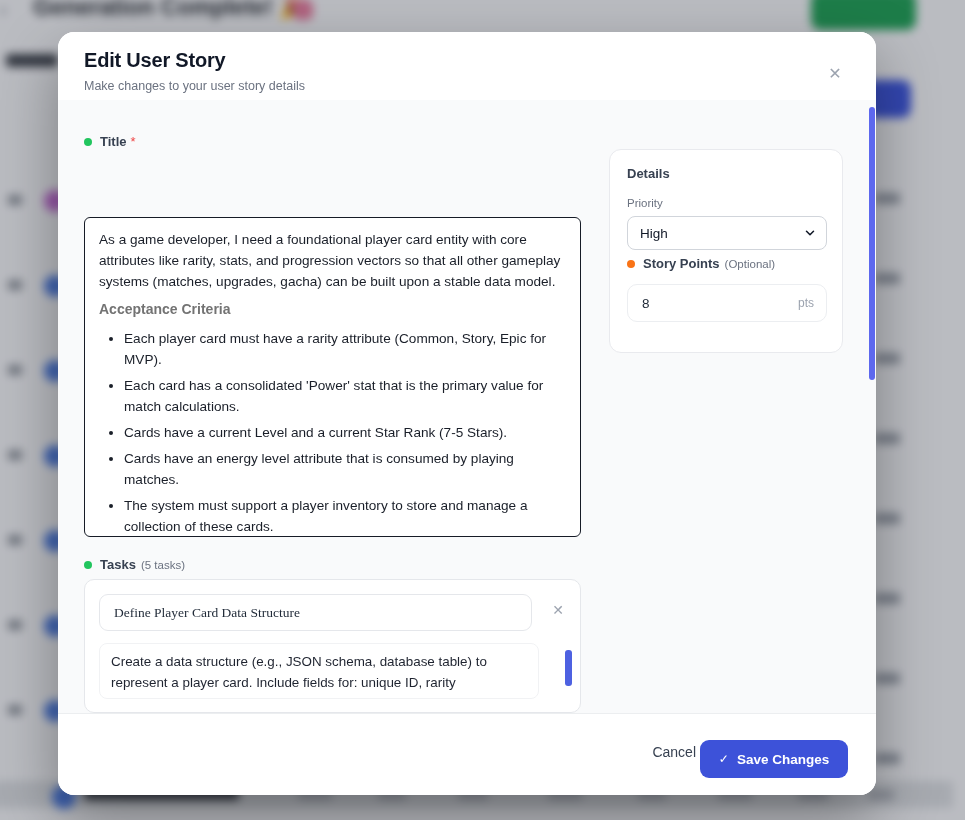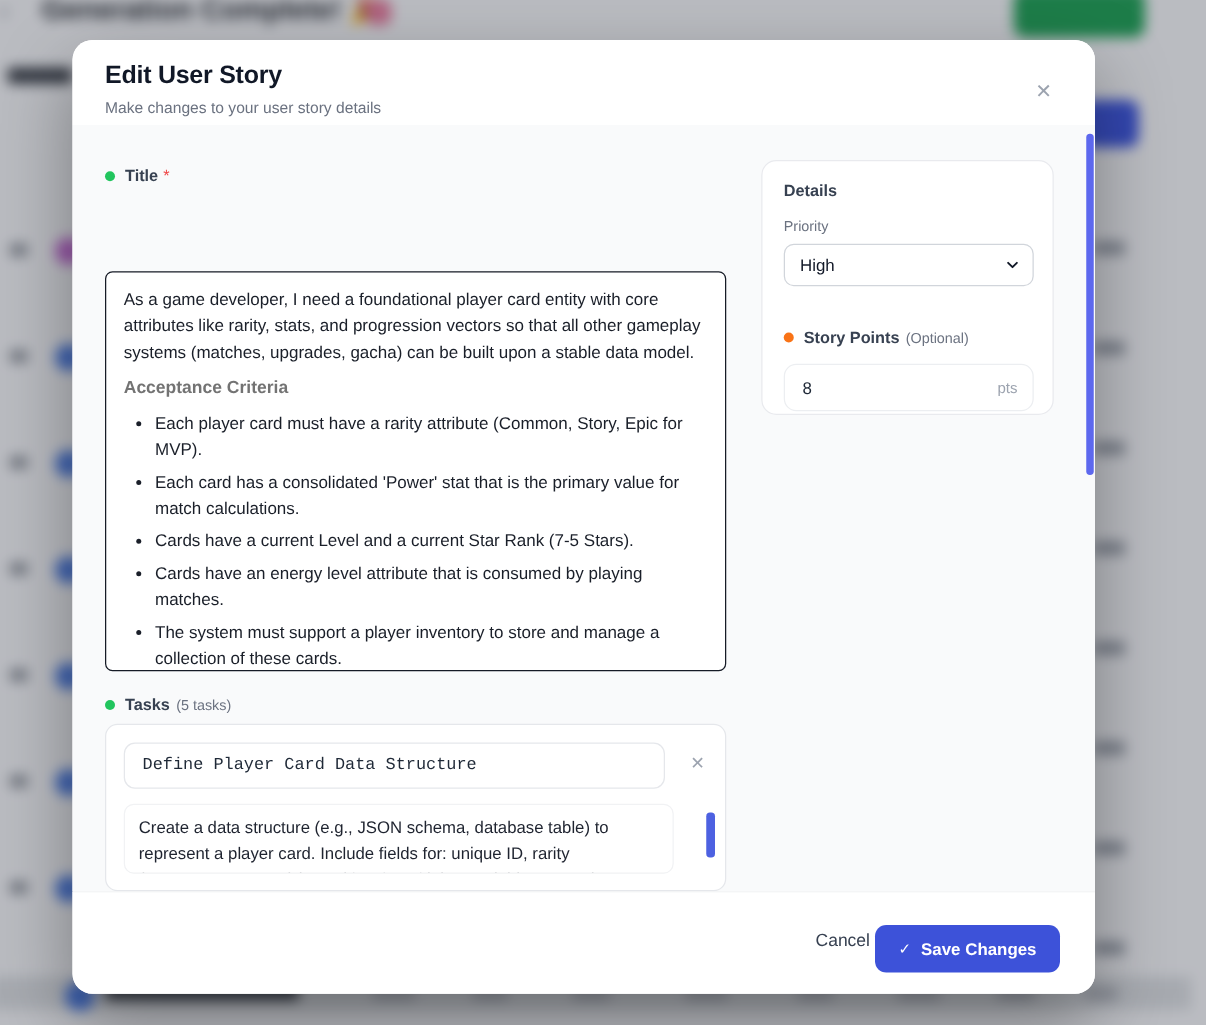--- a/index.html
+++ b/index.html
@@ -54,37 +54,37 @@
               color:#1a1f29; overflow:hidden; }
   .desc-box p { margin-bottom:7px; }
   .desc-box h4 { font-size:14px; font-weight:700; margin:4px 0 8px 0; color:#737373; }
   .desc-box ul { padding-left:25px; }
   .desc-box li { margin-bottom:5px; }
 
   .tasks-label-row { position:absolute; left:26px; top:455px; }
   .task-card { position:absolute; left:26px; top:479px; width:497px; height:134px; background:#fff;
                border:1px solid #e5e7eb; border-radius:10px; padding:14px; overflow:hidden; }
   .task-title-input { width:433px; height:37px; background:#fff; border:1px solid #e5e7eb; border-radius:9px;
-                      padding:0 14px; font-size:13.5px; color:#1f2937; font-family:Liberation Mono, monospace; }
+                      padding:0 14px; font-size:13.5px; color:#1f2937; font-family:Liberation Serif, serif; }
   .task-remove { position:absolute; right:16px; top:22px; background:none; border:none; color:#9ca3af;
                  font-size:14px; cursor:pointer; }
   .task-desc { position:absolute; left:14px; top:63px; width:440px; height:56px; background:#fff;
                border:1px solid #f1f2f4; border-radius:8px; padding:7px 18px 0 11px; font-size:13.4px;
                line-height:21px; color:#1f2430; overflow:hidden; }
   .task-desc-thumb { position:absolute; right:8px; top:70px; width:7px; height:36px; border-radius:3px; background:#4d61e1; }
 
-  .details-card { position:absolute; left:551px; top:28px; width:234px; height:204px; background:#fff;
+  .details-card { position:absolute; left:551px; top:49px; width:234px; height:204px; background:#fff;
                   border:1px solid #e9eaee; border-radius:12px; padding:16px 17px; }
   .details-title { font-size:13px; font-weight:600; color:#374151; }
   .priority-label { font-size:11.5px; color:#6b7280; margin-top:16px; }
   .priority-select { position:relative; margin-top:7px; width:200px; height:34px; background:#fff;
                      border:1px solid #d1d5db; border-radius:8px; display:flex; align-items:center;
                      padding:0 12px; font-size:13.5px; color:#111827; cursor:pointer; }
   .priority-chevron { position:absolute; right:9px; top:9px; }
-  .sp-label-row { margin-top:32px; white-space:nowrap; }
+  .sp-label-row { margin-top:4px; white-space:nowrap; }
   .sp-input-wrap { position:relative; margin-top:12px; width:200px; height:38px; }
   .sp-input { width:100%; height:100%; background:#fff; border:1px solid #eceef1; border-radius:10px;
               padding:0 40px 0 14px; font-size:13.5px; color:#1f2937; font-family:"Liberation Sans", sans-serif; }
   .sp-suffix { position:absolute; right:13px; top:12px; font-size:12px; color:#9ca3af; }
 
   .modal-footer { position:absolute; left:0; top:681px; width:100%; height:82px; background:#fff;
                   border-top:1px solid #eceef0; border-radius:0 0 16px 16px; }
   .cancel-btn { position:absolute; right:180px; top:30px; background:none; border:none; font-size:14px;
                 font-weight:500; color:#374151; cursor:pointer; font-family:"Liberation Sans", sans-serif; }
   .save-btn { position:absolute; right:28px; top:26px; width:148px; height:38px; background:#3d52d9; border:none;

